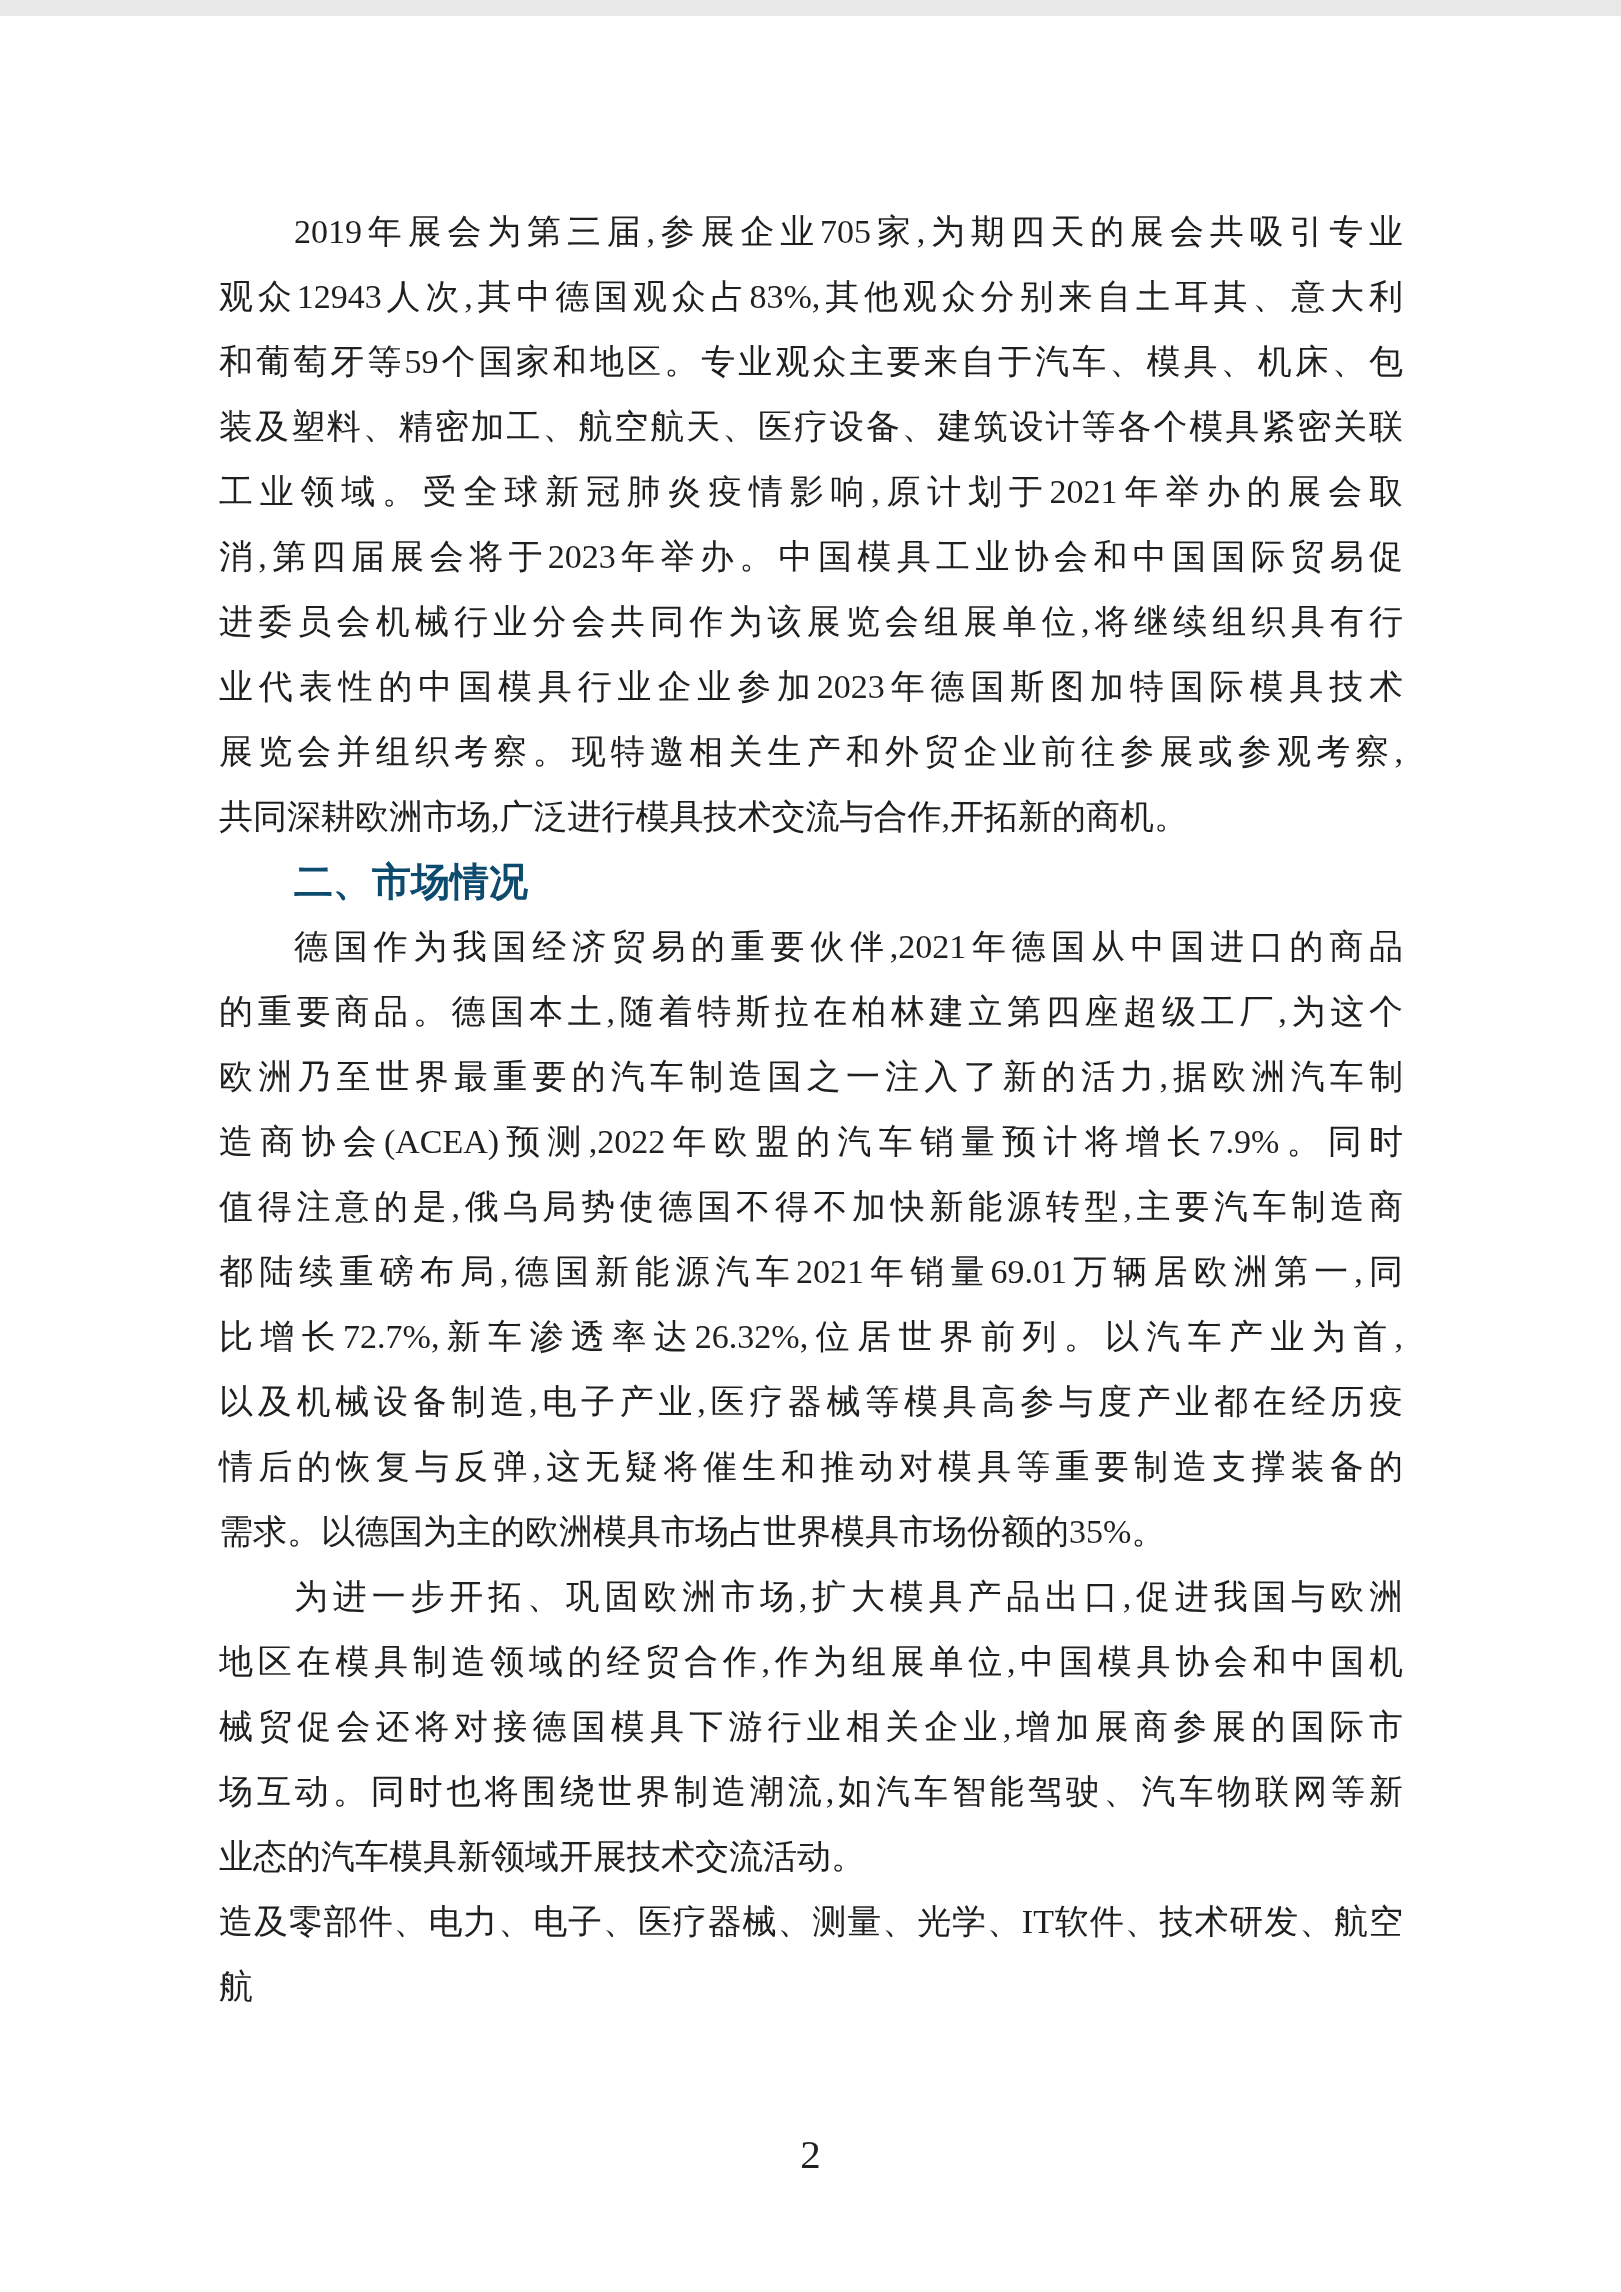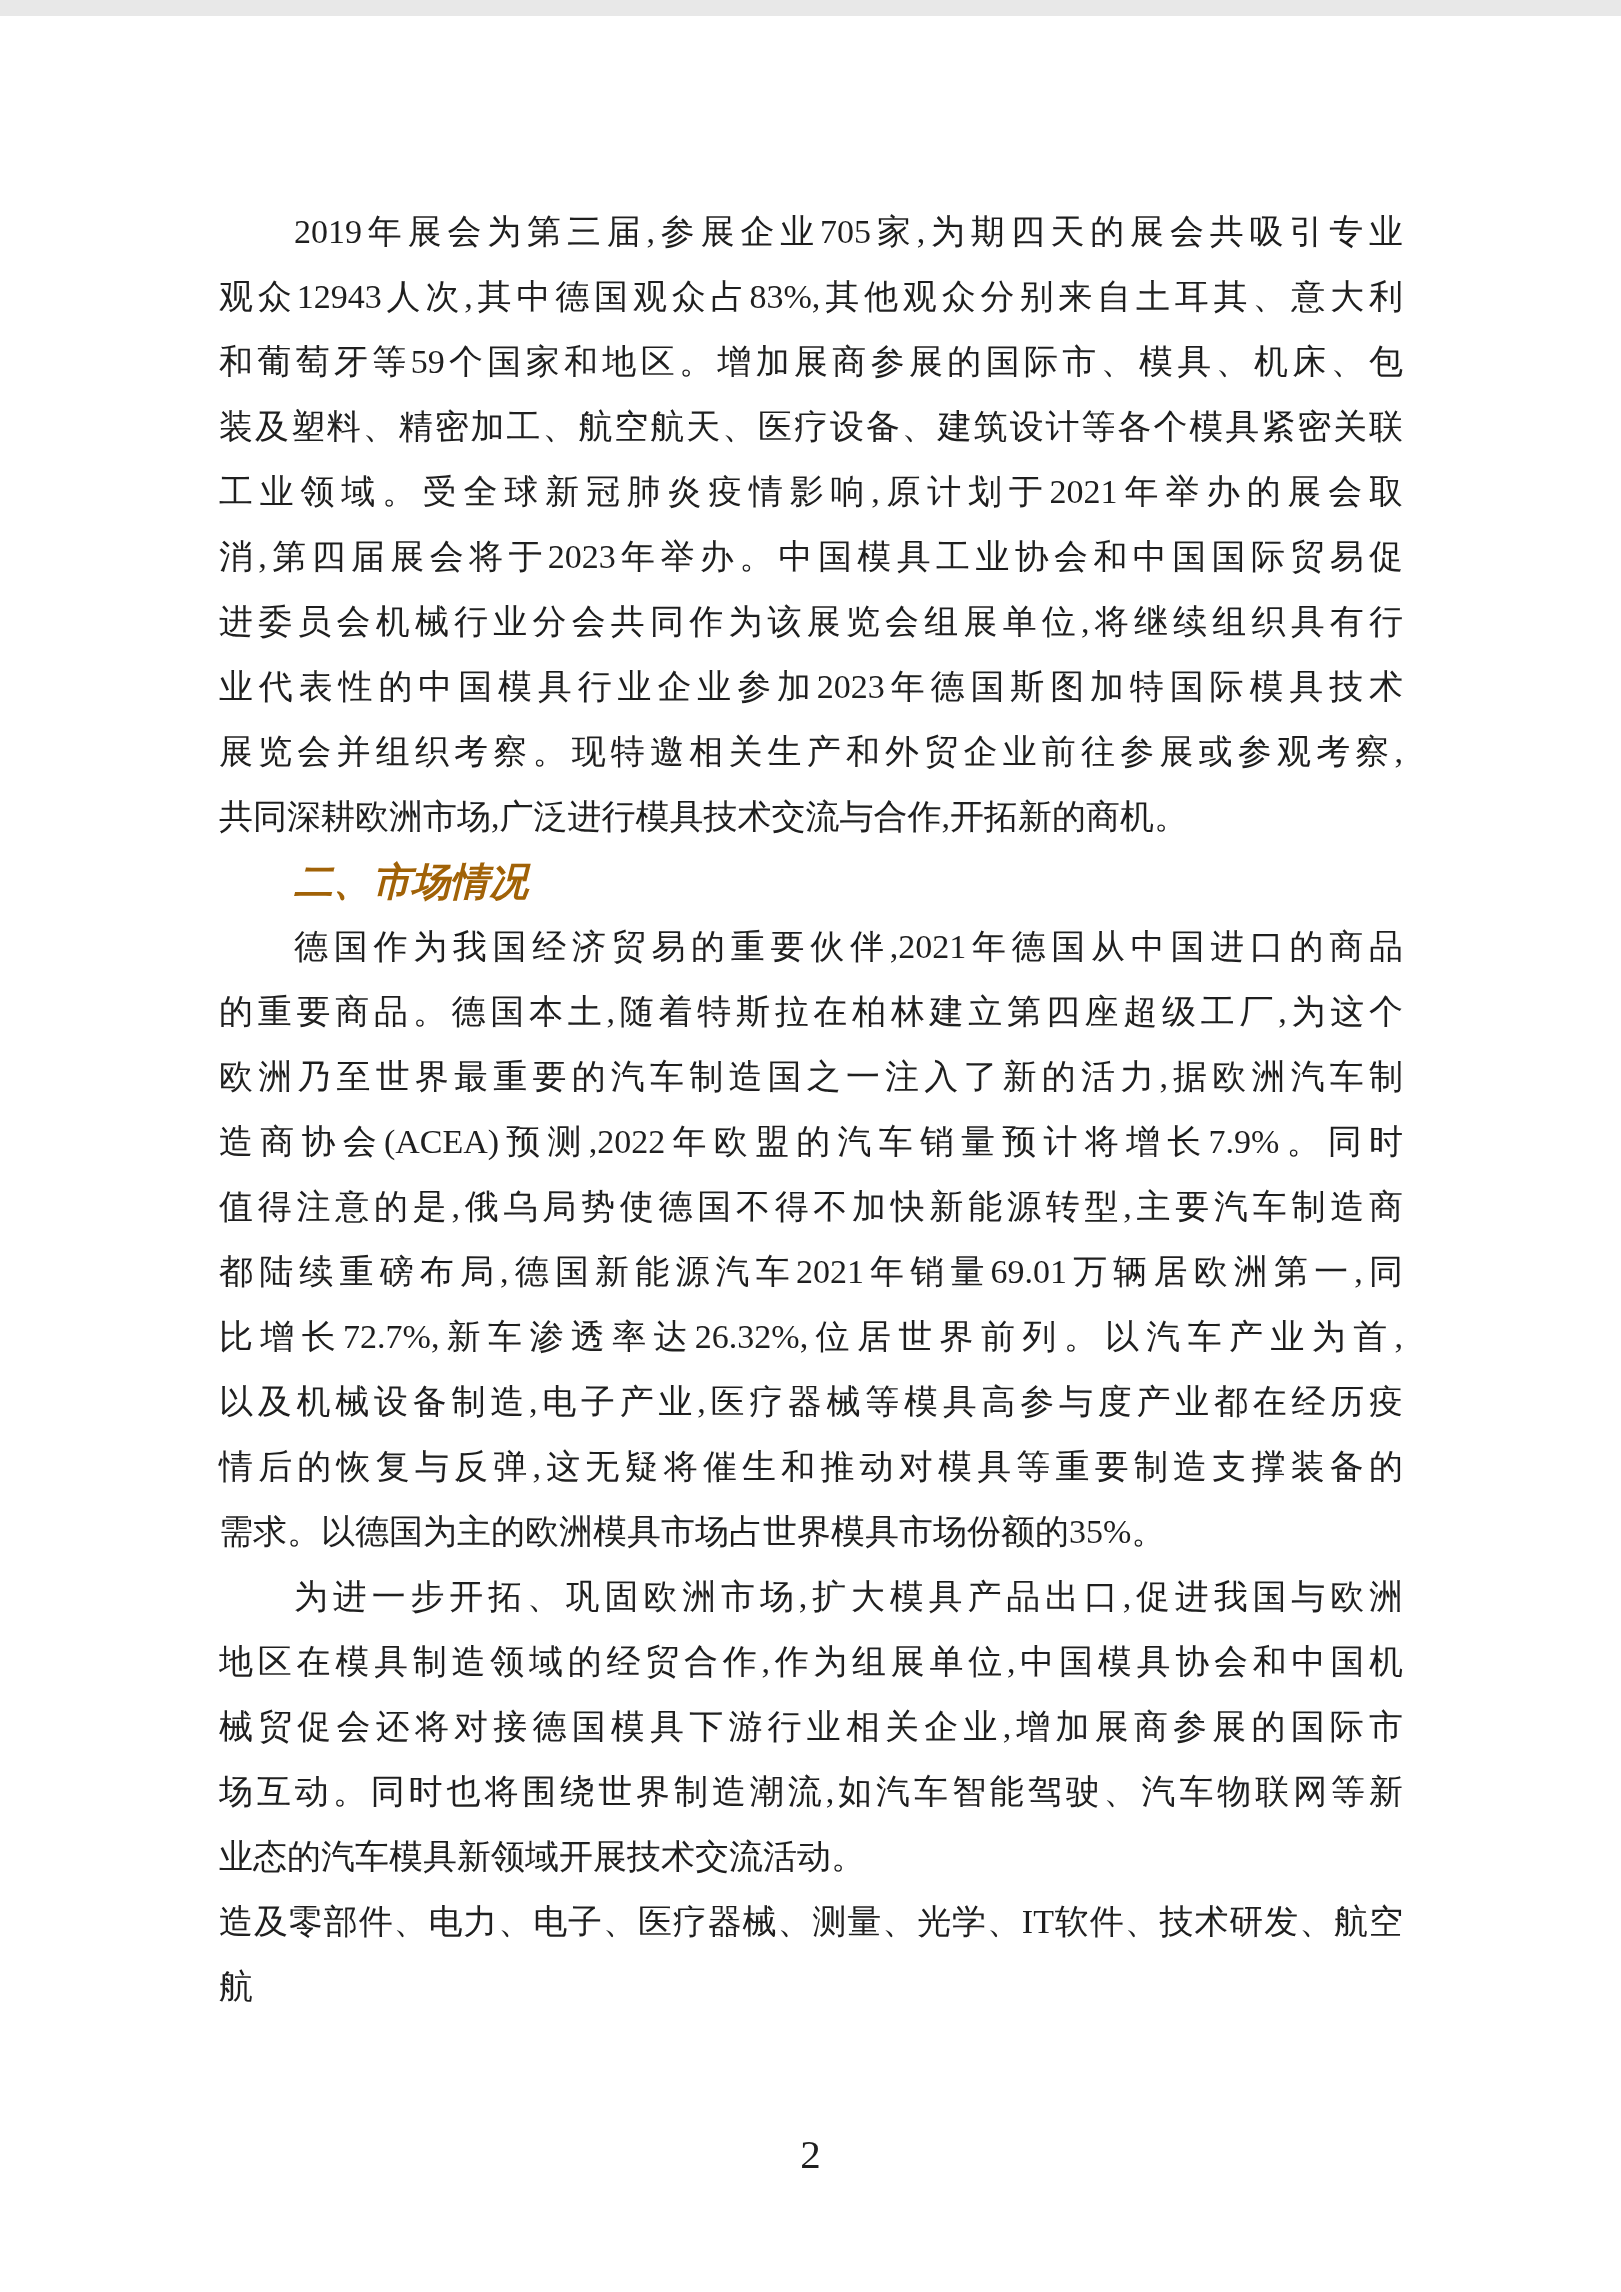--- a/index.html
+++ b/index.html
@@ -37,45 +37,44 @@
   .line.indent {
     text-indent: 75px;
   }
   .line.end {
     text-align-last: left;
   }
   .line.heading {
     font-family: "Liberation Sans", "DejaVu Sans", sans-serif;
     font-weight: 700;
     font-size: 39px;
-    color: #a16207;
+    color: #0c4a6e;
     text-align-last: left;
     text-indent: 75px;
-    font-style: italic;
   }
   .page-number {
     position: absolute;
     top: 2109px;
     left: 0;
     width: 100%;
     height: 59px;
     line-height: 59px;
     text-align: center;
     font-size: 41px;
     color: #1f1f1f;
   }
 </style>
 </head>
 <body>
 
 <div class="page">
   <div class="text-column" id="text-column">
       <div class="line indent">2019年展会为第三届,参展企业705家,为期四天的展会共吸引专业</div>
       <div class="line">观众12943人次,其中德国观众占83%,其他观众分别来自土耳其、意大利</div>
-      <div class="line">和葡萄牙等59个国家和地区。增加展商参展的国际市、模具、机床、包</div>
+      <div class="line">和葡萄牙等59个国家和地区。专业观众主要来自于汽车、模具、机床、包</div>
       <div class="line">装及塑料、精密加工、航空航天、医疗设备、建筑设计等各个模具紧密关联</div>
       <div class="line">工业领域。受全球新冠肺炎疫情影响,原计划于2021年举办的展会取</div>
       <div class="line">消,第四届展会将于2023年举办。中国模具工业协会和中国国际贸易促</div>
       <div class="line">进委员会机械行业分会共同作为该展览会组展单位,将继续组织具有行</div>
       <div class="line">业代表性的中国模具行业企业参加2023年德国斯图加特国际模具技术</div>
       <div class="line">展览会并组织考察。现特邀相关生产和外贸企业前往参展或参观考察,</div>
       <div class="line end">共同深耕欧洲市场,广泛进行模具技术交流与合作,开拓新的商机。</div>
       <div class="line heading">二、市场情况</div>
       <div class="line indent">德国作为我国经济贸易的重要伙伴,2021年德国从中国进口的商品</div>
       <div class="line">的重要商品。德国本土,随着特斯拉在柏林建立第四座超级工厂,为这个</div>

